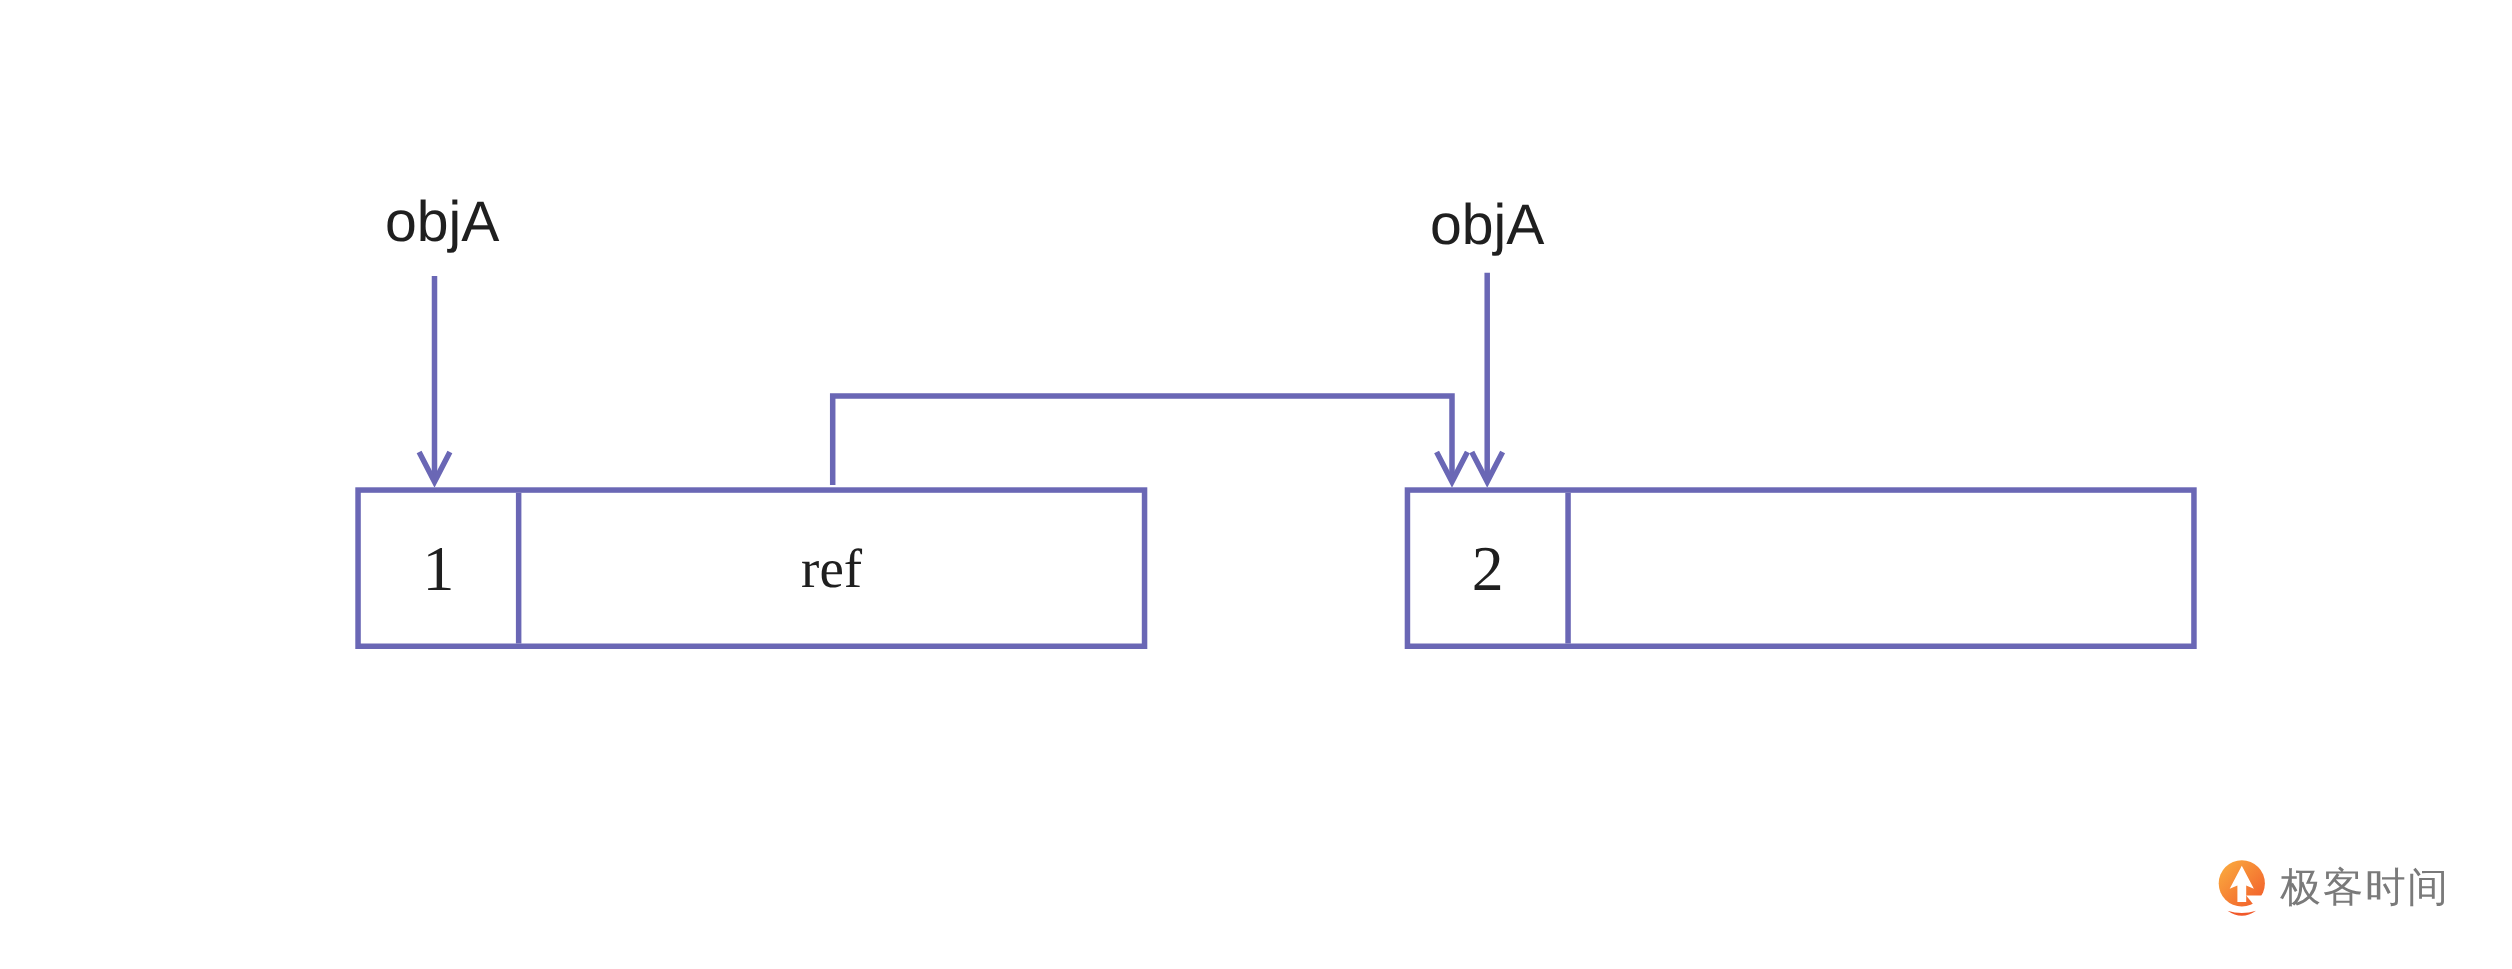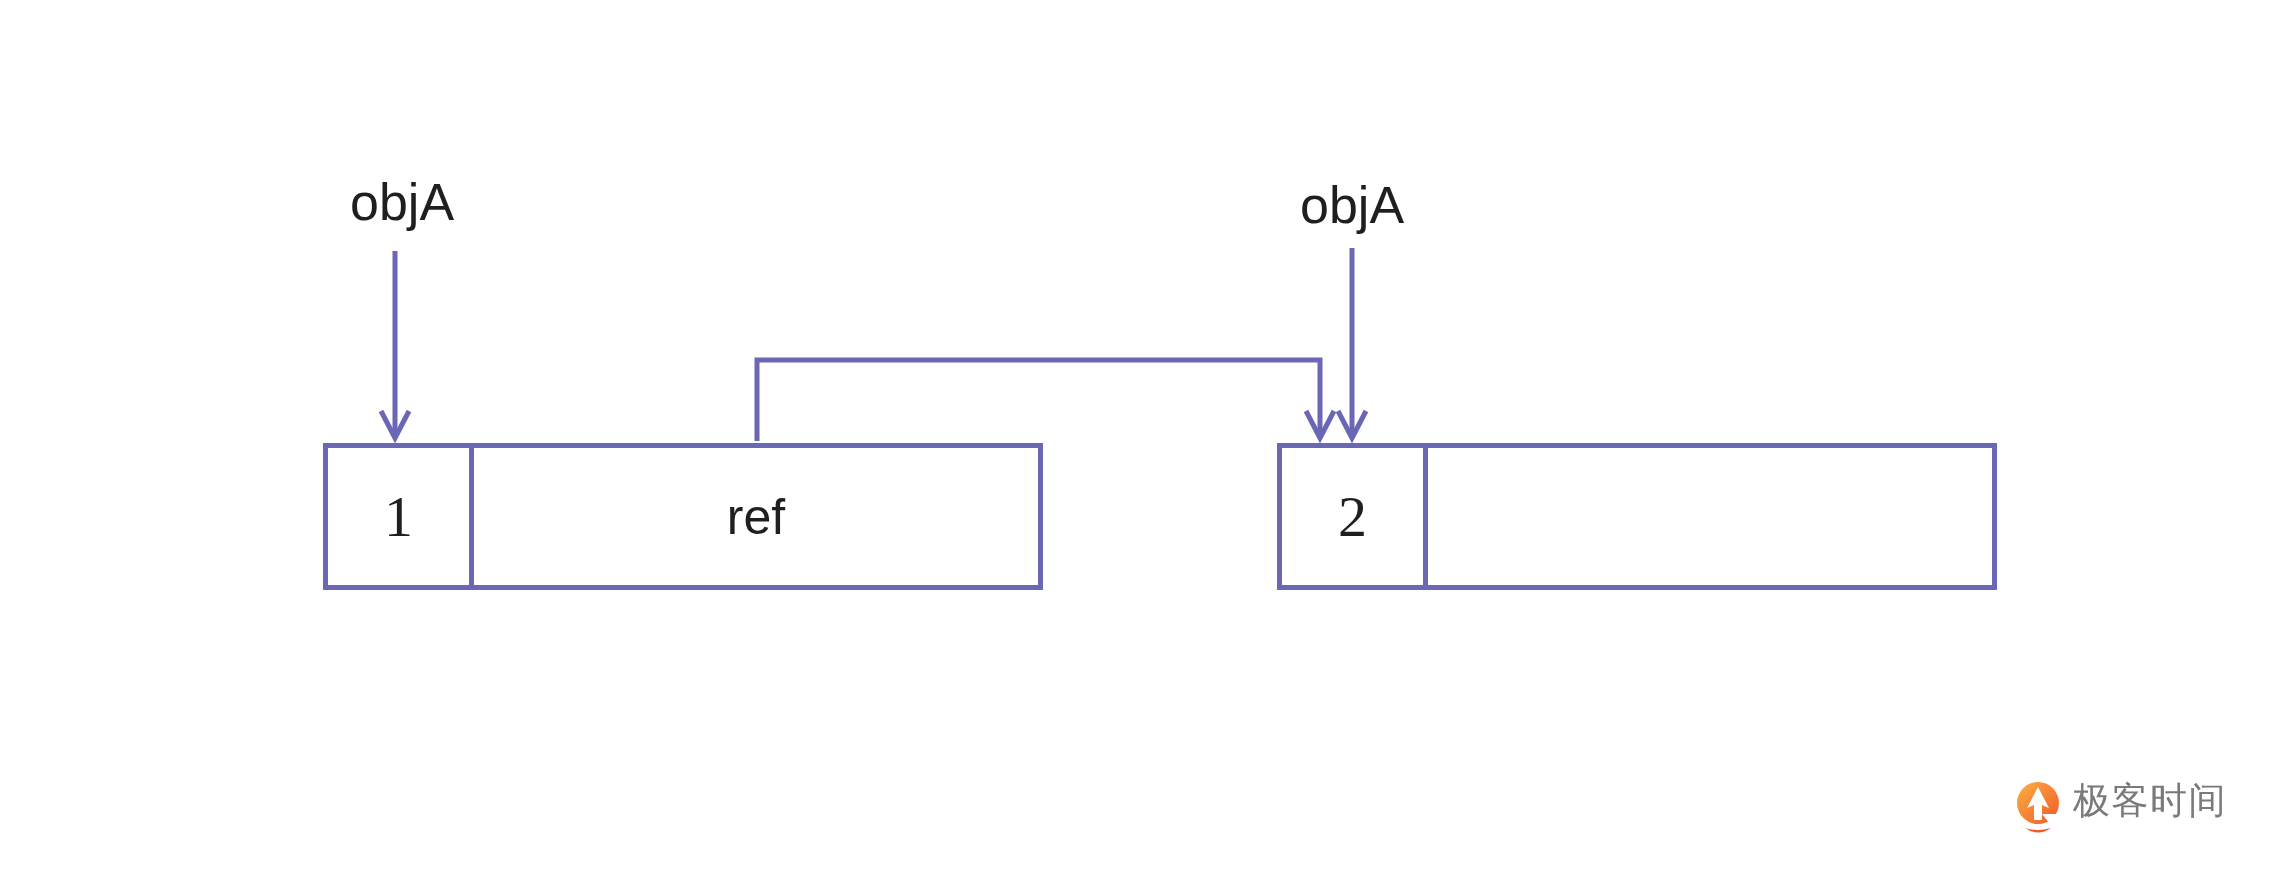--- a/index.html
+++ b/index.html
@@ -52,30 +52,30 @@
   }
   .cell.count {
     width: 141px;
     flex: 0 0 141px;
     border-right: 5px solid var(--accent);
     font-family: "Liberation Serif", serif;
     font-size: 58px;
   }
   .cell.payload {
     flex: 1 1 auto;
-    font-family: Liberation Sans, sans-serif;
+    font-family: Liberation Serif, serif;
     font-size: 50px;
   }
   .logo {
     position: absolute;
     left: 2014px;
     top: 780px;
     height: 56px;
     display: flex;
-    align-items: flex-start;
+    align-items: flex-end;
     gap: 9px;
   }
   .logo-text {
     color: var(--logo_text);
     font-size: 37px;
     letter-spacing: 1.5px;
     font-family: "Liberation Sans", sans-serif;
     white-space: nowrap;
     transform: translateY(-4px);
   }

